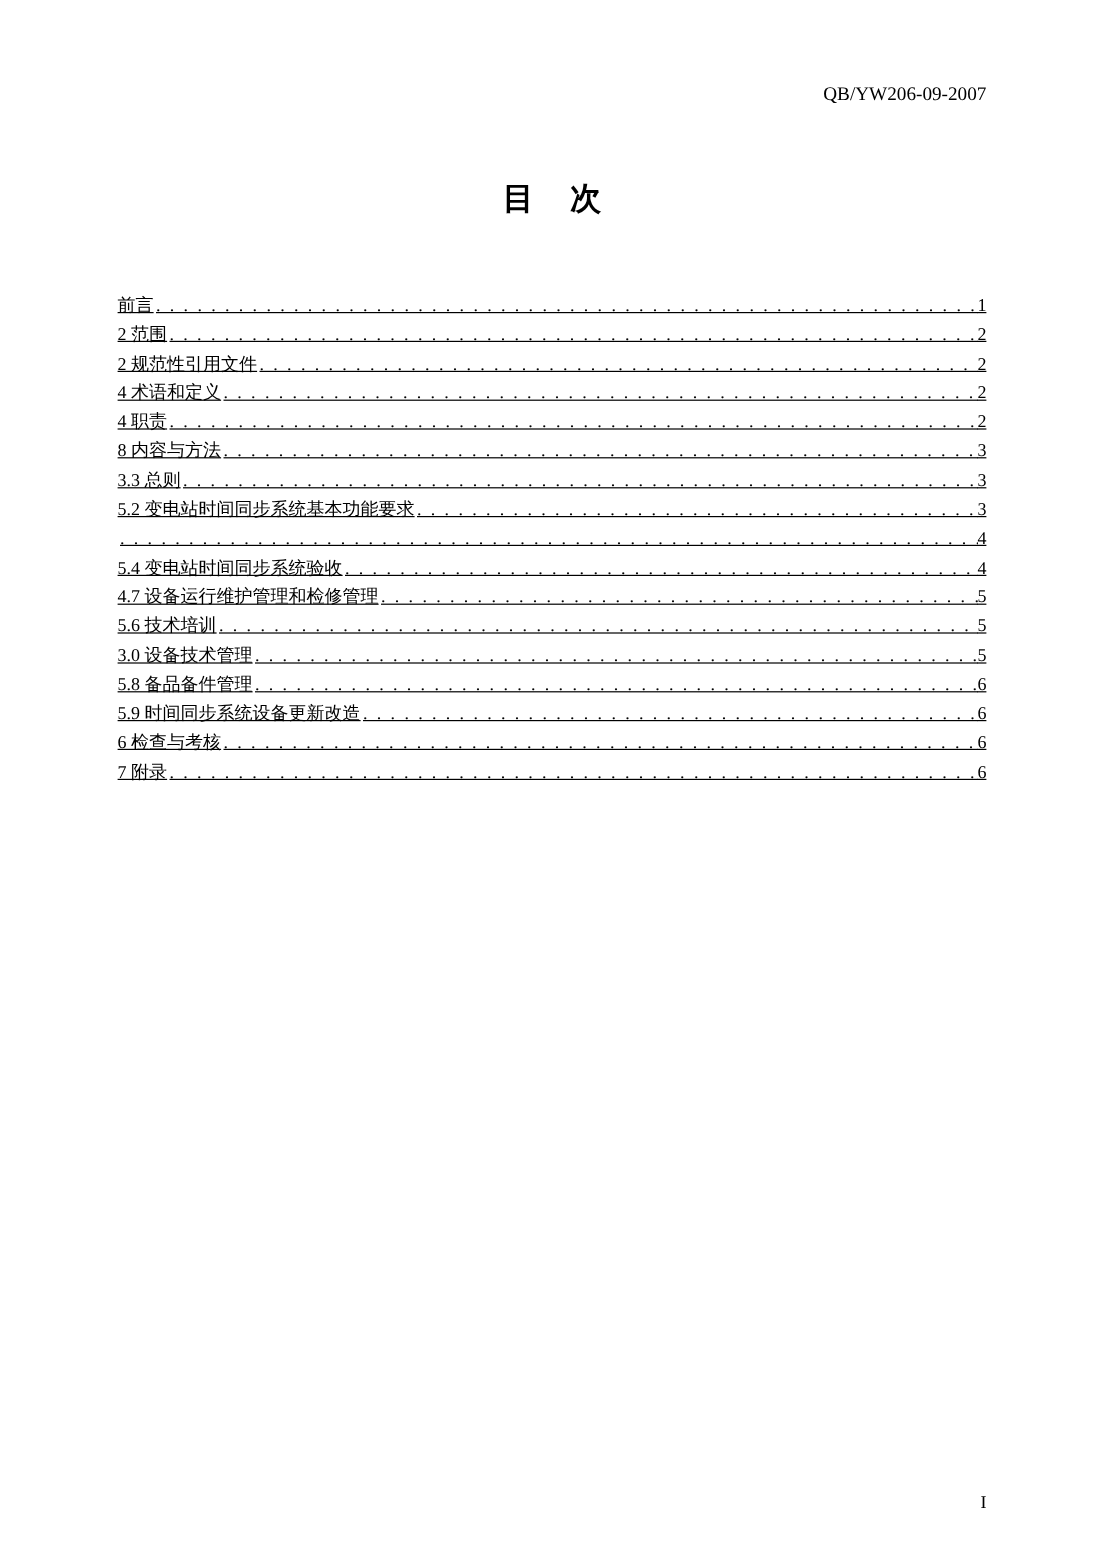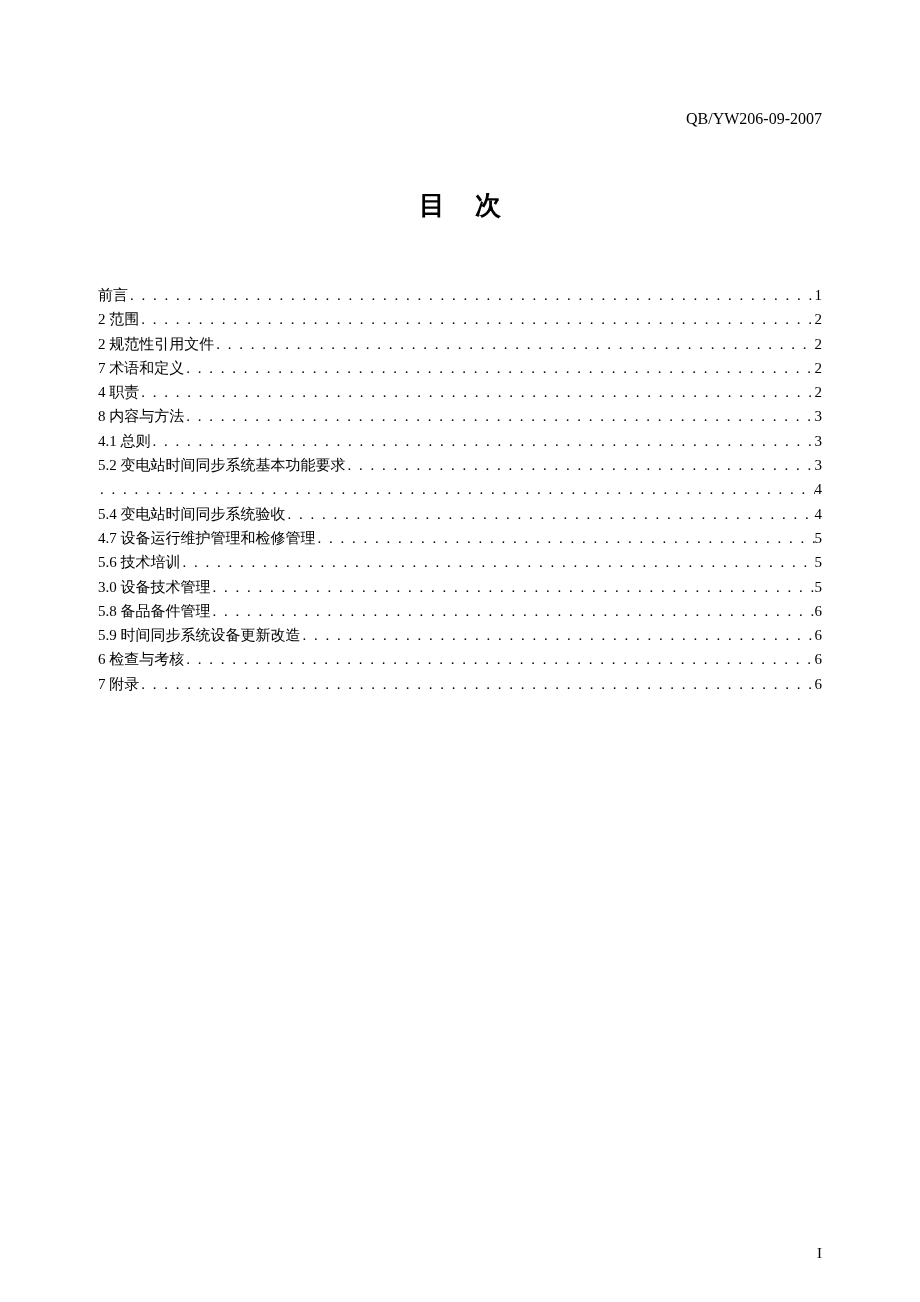--- a/index.html
+++ b/index.html
@@ -8,21 +8,21 @@
       box-sizing: border-box;
     }
     body {
       background: #ffffff;
       width: 920px;
       height: 1302px;
       position: relative;
       font-family: "SimSun", "宋体", serif;
     }
     .page {
-      padding: 110px 98px 0 98px;
+      padding: 70px 98px 0 98px;
       position: relative;
       height: 100%;
     }
     .header-code {
       text-align: right;
       font-size: 16px;
       color: #000;
       margin-bottom: 60px;
       padding-right: 0;
     }
@@ -31,20 +31,21 @@
       font-size: 26px;
       font-weight: bold;
       color: #000;
       letter-spacing: 30px;
       margin-bottom: 60px;
       padding-left: 30px;
       margin-top: 48px;
     }
     .toc {
       width: 100%;
+      text-decoration: underline;
     }
     .toc-entry {
       display: flex;
       align-items: baseline;
       font-size: 15px;
       line-height: 1.62;
       color: #000;
       white-space: nowrap;
     }
     .toc-label {
@@ -87,36 +88,36 @@
       <span class="toc-label">2 范围</span>
       <span class="toc-dots"></span>
       <span class="toc-page">2</span>
     </div>
     <div class="toc-entry">
       <span class="toc-label">2 规范性引用文件</span>
       <span class="toc-dots"></span>
       <span class="toc-page">2</span>
     </div>
     <div class="toc-entry">
-      <span class="toc-label">7 术语和定义</span>
+      <span class="toc-label">4 术语和定义</span>
       <span class="toc-dots"></span>
       <span class="toc-page">2</span>
     </div>
     <div class="toc-entry">
       <span class="toc-label">4 职责</span>
       <span class="toc-dots"></span>
       <span class="toc-page">2</span>
     </div>
     <div class="toc-entry">
       <span class="toc-label">8 内容与方法</span>
       <span class="toc-dots"></span>
       <span class="toc-page">3</span>
     </div>
     <div class="toc-entry">
-      <span class="toc-label">4.1 总则</span>
+      <span class="toc-label">3.3 总则</span>
       <span class="toc-dots"></span>
       <span class="toc-page">3</span>
     </div>
     <div class="toc-entry">
       <span class="toc-label">5.2 变电站时间同步系统基本功能要求</span>
       <span class="toc-dots"></span>
       <span class="toc-page">3</span>
     </div>
     <div class="toc-entry">
       <span class="toc-dots"></span>

